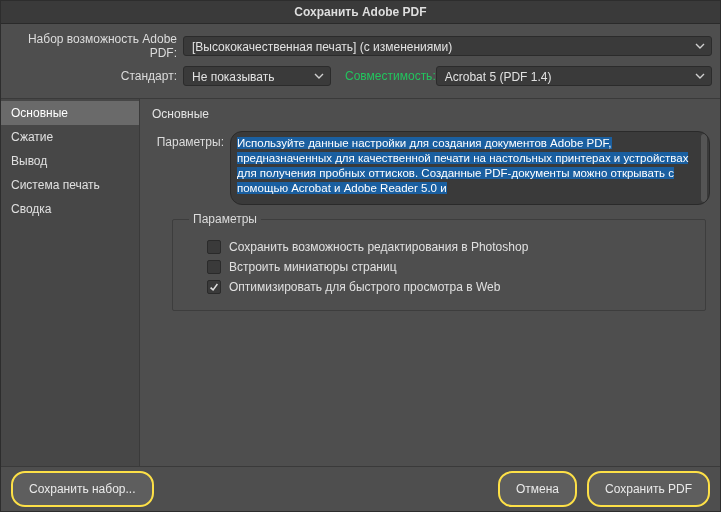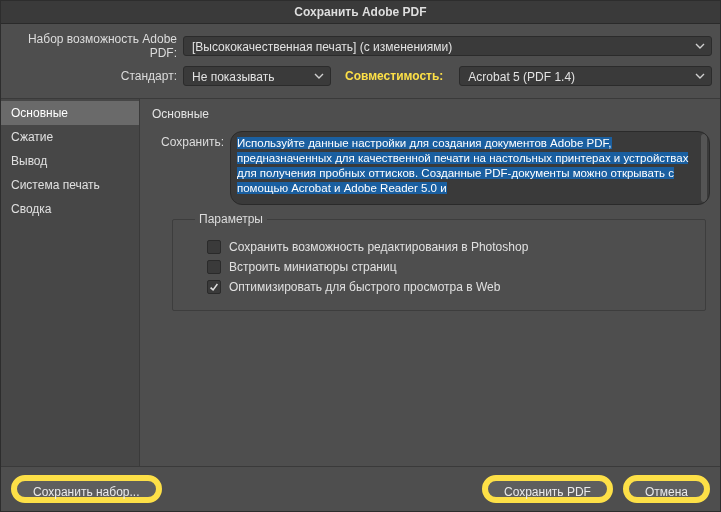--- a/index.html
+++ b/index.html
@@ -66,23 +66,22 @@
   .dropdown.small { flex: none; width: 148px; }
   .dropdown .chev {
     position: absolute;
     right: 6px;
     top: 4px;
     width: 10px;
     height: 10px;
   }
   .chev svg { display:block; }
   .midrow-label {
-    margin: 0 16px 0 14px;
-    color: #fde047;
-    font-weight: bold;
+    margin: 0 0 0 14px;
+    color: #22c55e;
   }
 
   .body {
     flex: 1;
     display: flex;
     overflow: hidden;
   }
   .sidebar {
     width: 138px;
     background: #474747;
@@ -150,21 +149,21 @@
     border: 1px solid #3d3d3d;
     border-radius: 2px;
     position: relative;
     padding: 14px 10px 10px 10px;
     margin-left: 20px;
     margin-right: 4px;
   }
   .fieldset-legend {
     position: absolute;
     top: -8px;
-    left: 22px;
+    left: 16px;
     background: #4e4e4e;
     padding: 0 4px;
     color: #dcdcdc;
   }
   .cb-row {
     display: flex;
     align-items: center;
     margin: 6px 0;
     color: #e0e0e0;
     padding-left: 24px;
@@ -193,24 +192,24 @@
 
   .footer {
     height: 44px;
     border-top: 1px solid #3a3a3a;
     display: flex;
     align-items: center;
     padding: 0 10px;
   }
   .btn {
     background: #5e5e5e;
-    border: 6px solid #fde047;
+    border: 2px solid #fde047;
     border-radius: 14px;
     color: #eaeaea;
-    height: 28px;
+    height: 36px;
     line-height: 22px;
     padding: 0 16px;
     font-size: 12px;
     cursor: default;
   }
   .spacer { flex:1; }
   .btn + .btn { margin-left: 10px; }
 </style>
 </head>
 <body>
@@ -258,21 +257,21 @@
         <div class="side-item">Сжатие</div>
         <div class="side-item">Вывод</div>
         <div class="side-item">Система печать</div>
         <div class="side-item">Сводка</div>
       </div>
 
     <div class="main">
       <div class="section-title">Основные</div>
 
       <div class="desc-row">
-        <div class="desc-label">Сохранить:</div>
+        <div class="desc-label">Параметры:</div>
         <div class="desc-box">
           <span class="desc-sel">Используйте данные настройки для создания документов Adobe PDF, предназначенных для качественной печати на настольных принтерах и устройствах для получения пробных оттисков.  Созданные PDF-документы можно  открывать с помощью Acrobat и Adobe Reader 5.0 и</span>
           <div class="desc-scroll"></div>
         </div>
       </div>
 
       <div class="fieldset">
         <div class="fieldset-legend">Параметры</div>
         <div id="cb-list">
             <div class="cb-row">
@@ -288,16 +287,16 @@
               <span>Оптимизировать для быстрого просмотра в Web</span>
             </div>
           </div>
       </div>
     </div>
   </div>
 
   <div class="footer">
     <button class="btn">Сохранить набор...</button>
     <div class="spacer"></div>
+    <button class="btn">Отмена</button>
     <button class="btn">Сохранить PDF</button>
-    <button class="btn">Отмена</button>
   </div>
 </div>
 
 </body></html>

